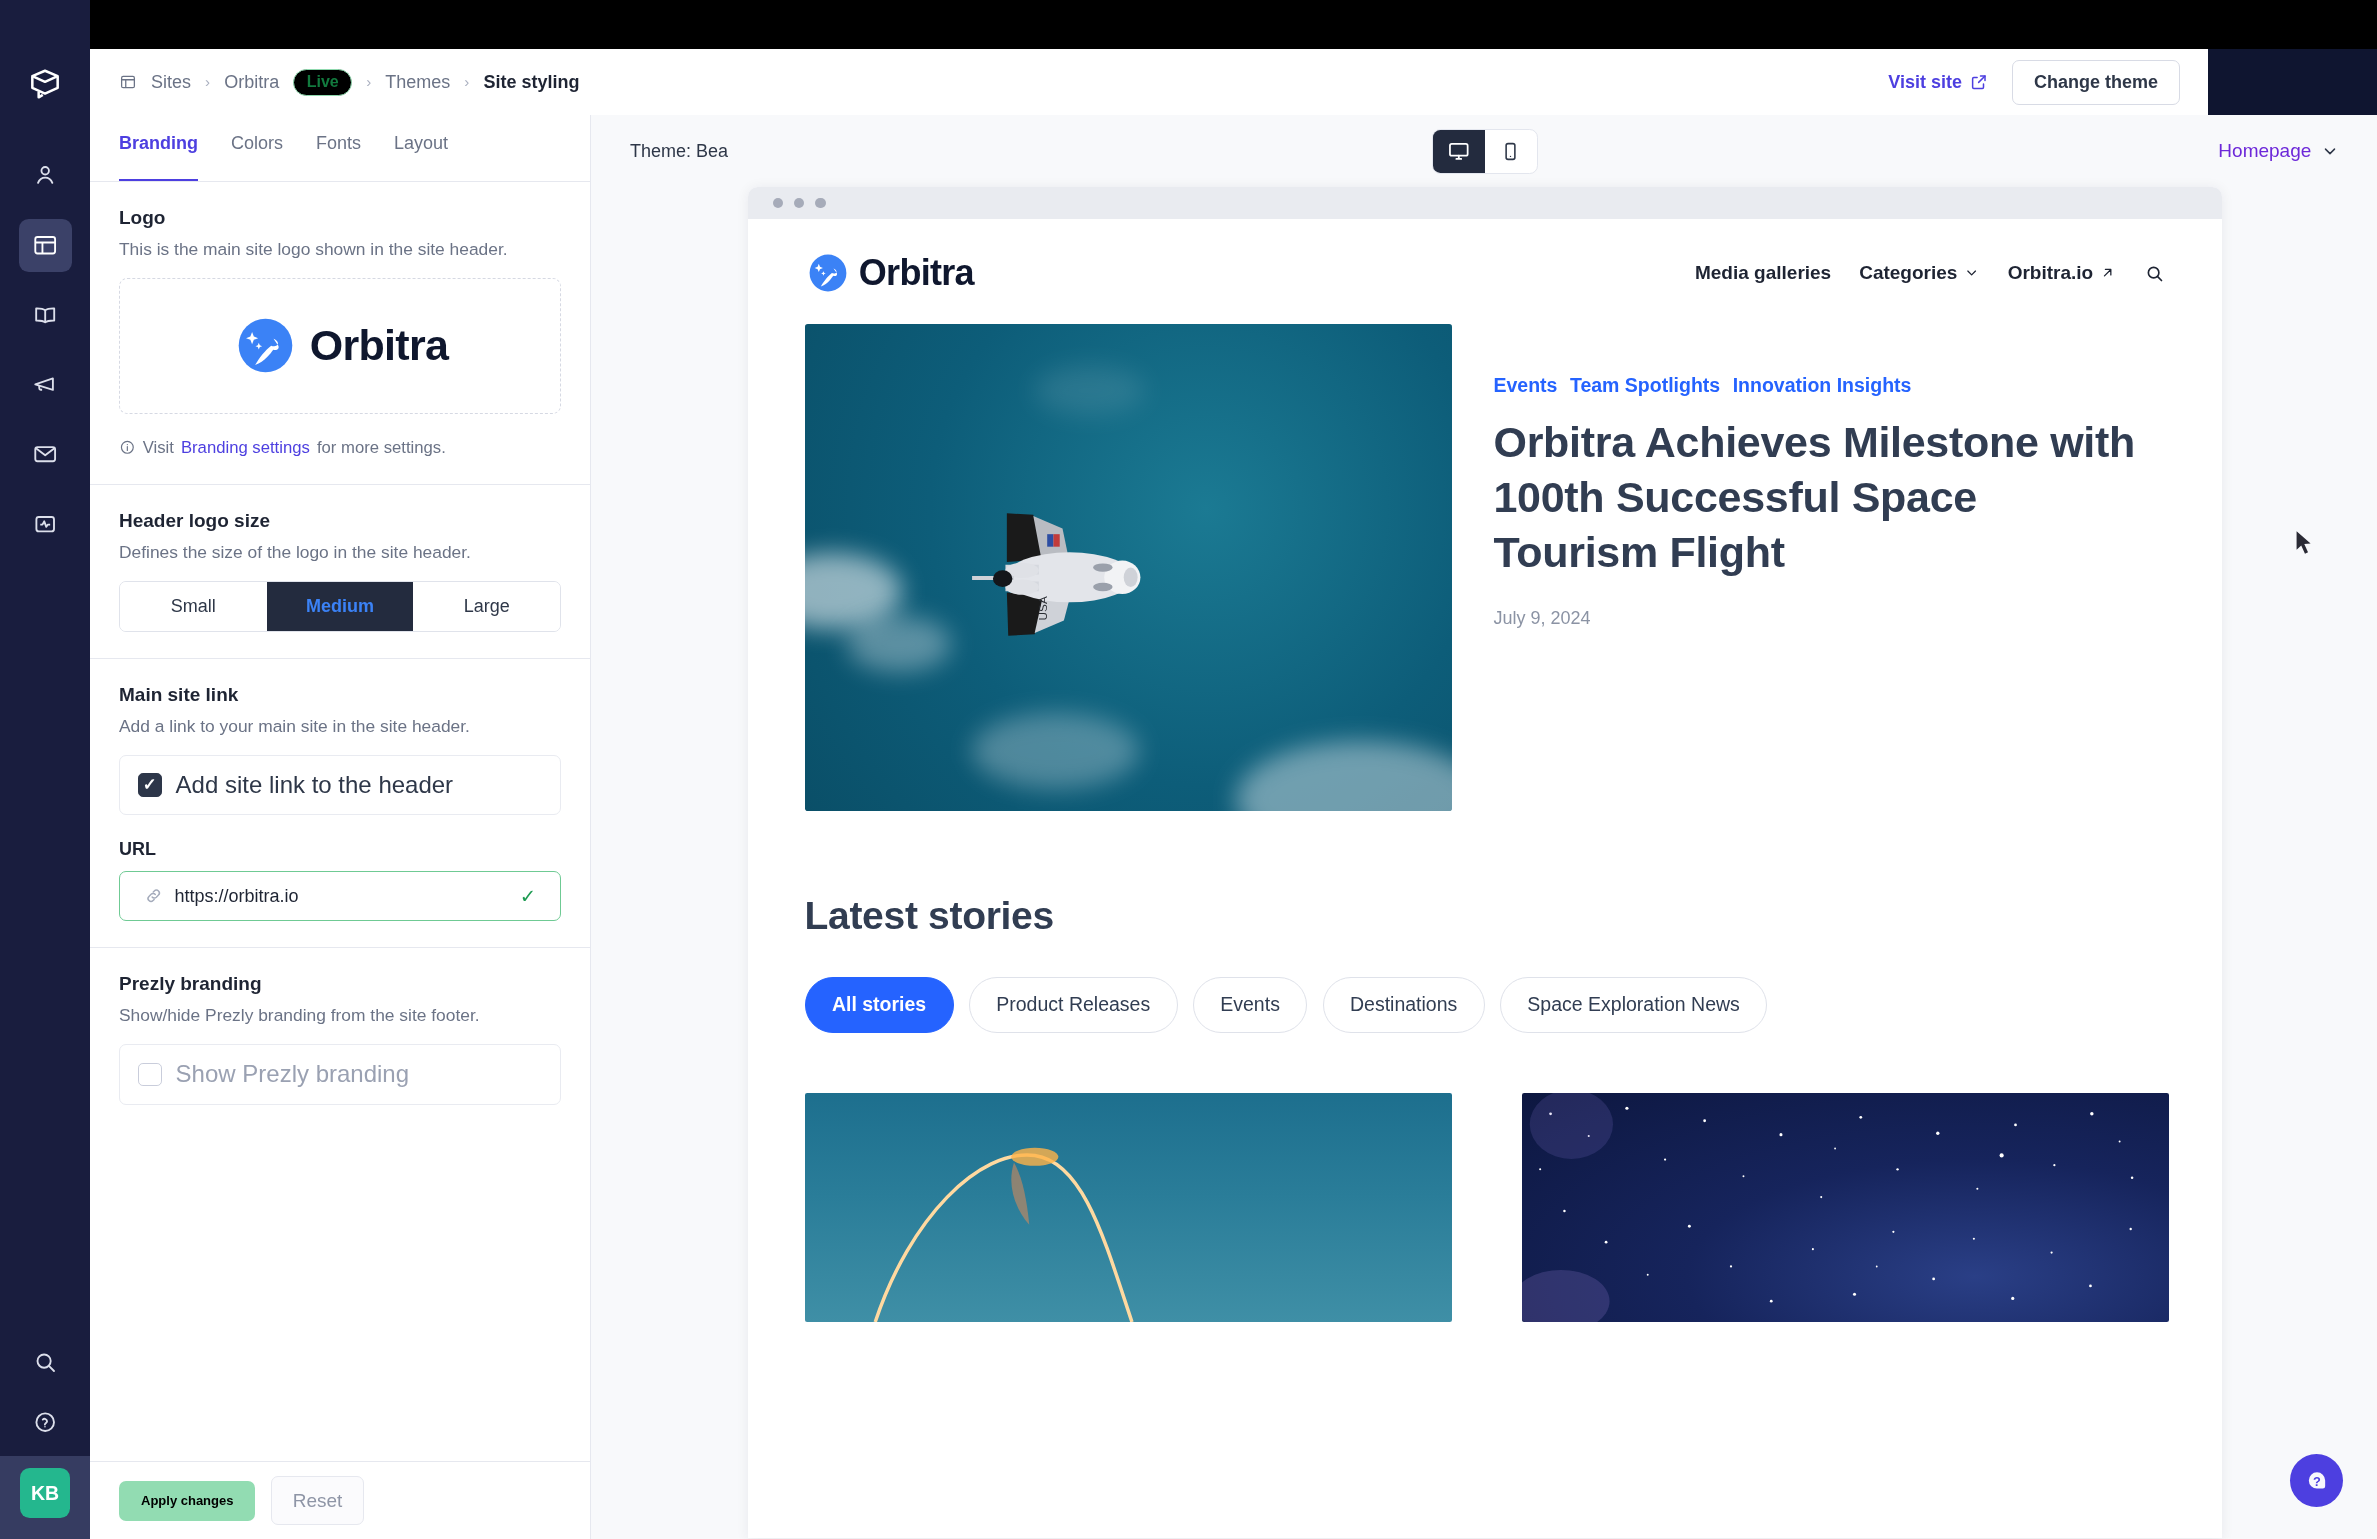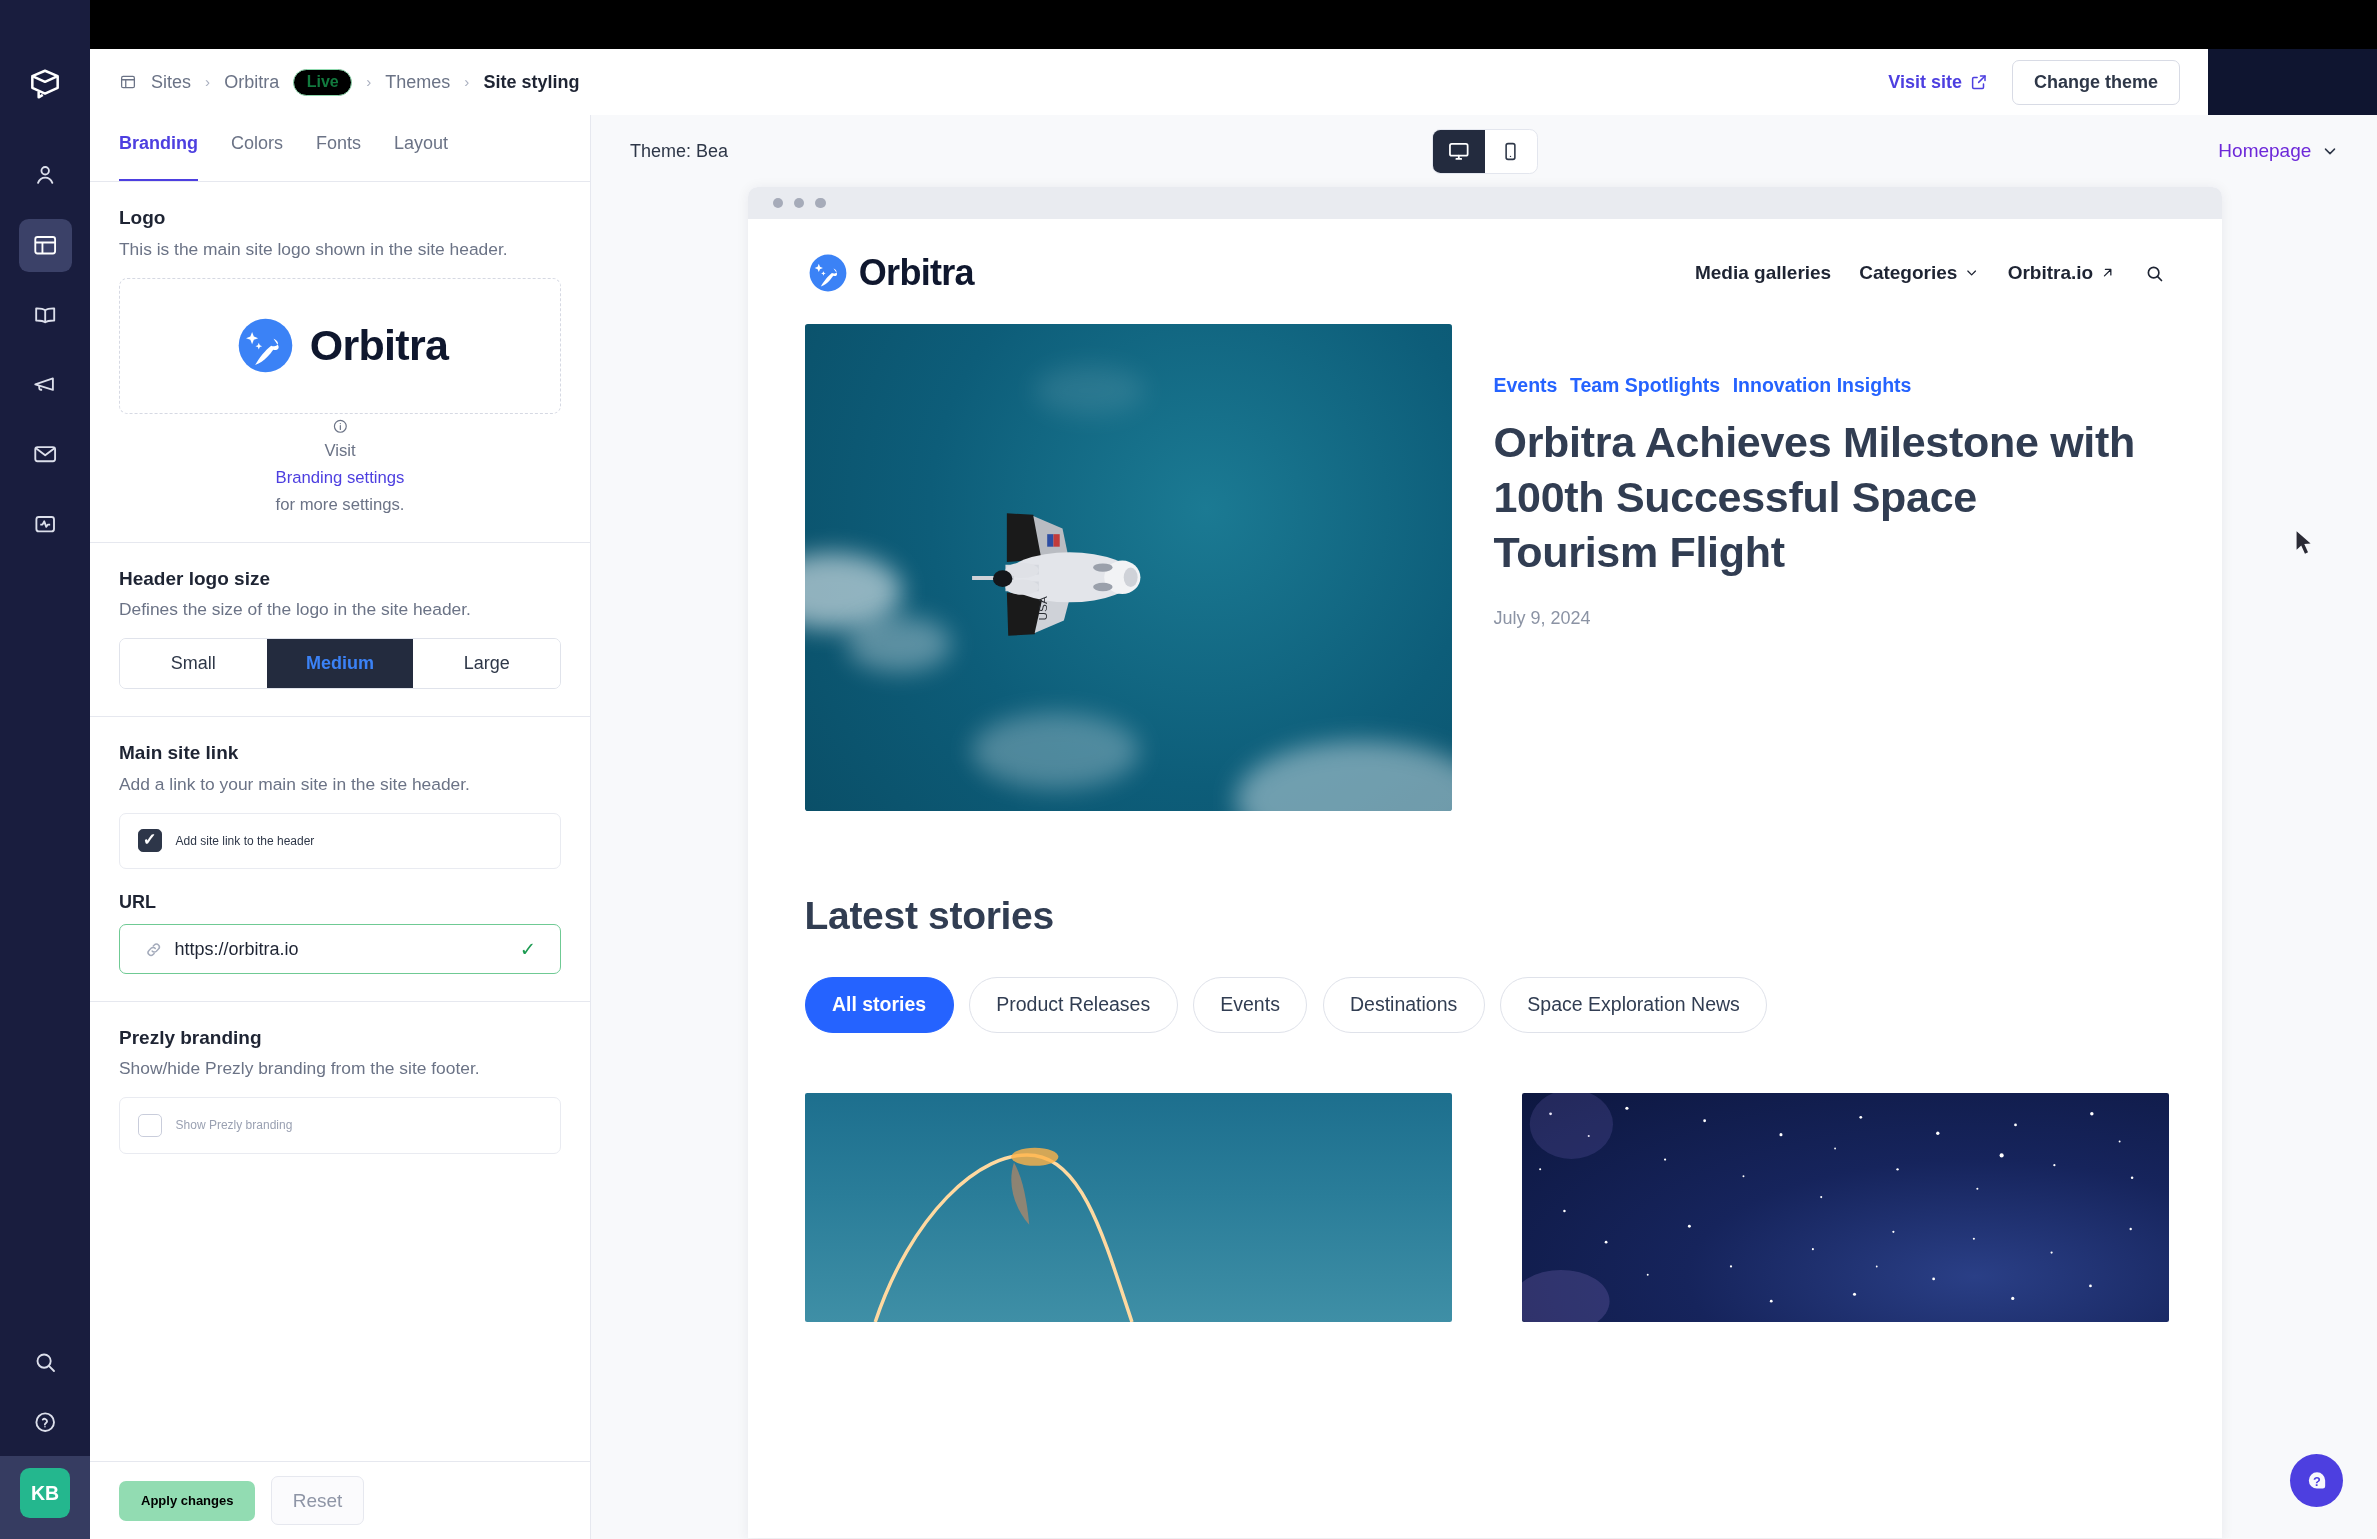--- a/index.html
+++ b/index.html
@@ -75,40 +75,40 @@
   .section { padding: 25px 29px 26.4px 29px; border-bottom: 0.7px solid #e6e8ef; }
   .sec-title { font-size: 19px; font-weight: 700; color: #1e2433; }
   .sec-desc { font-size: 17.4px; color: #6b7386; margin-top: 9.7px; }
 
   .logo-box {
     margin-top: 18px; border: 1.4px dashed #d6d9e3; border-radius: 8.3px;
     height: 136px; display: flex; align-items: center; justify-content: center; cursor: pointer;
   }
   .logo-lockup { display: flex; align-items: center; gap: 11px; }
   .logo-word { font-size: 43px; font-weight: 800; color: #0f172e; letter-spacing: -0.7px; }
-  .hint { margin-top: 4px; font-size: 16.7px; color: #6b7386; display: flex; align-items: center; gap: 7px; flex-direction: column; }
+  .hint { margin-top: 24px; font-size: 16.7px; color: #6b7386; display: flex; align-items: center; gap: 7px; }
   .hint a { color: #4d3fe0; text-decoration: none; cursor: pointer; }
 
   .segmented {
     margin-top: 18px; display: flex; border: 0.7px solid #e0e3eb; border-radius: 7px; overflow: hidden;
   }
   .seg {
     flex: 1; text-align: center; padding: 14px 0; font-size: 18px; color: #2e3748; cursor: pointer; background: #fff;
   }
   .seg.active { background: #232b3e; color: #3b82f6; font-weight: 600; }
 
   .checkrow {
     margin-top: 18px; border: 0.7px solid #e9ebf1; border-radius: 7px;
     padding: 15.3px 18px; display: flex; align-items: center; gap: 14px; cursor: pointer;
   }
   .cbox { width: 23.6px; height: 23.6px; border-radius: 4.9px; border: 1.4px solid #c9cddb; background: #fff;
           display: flex; align-items: center; justify-content: center; flex: none; }
   .cbox.checked { background: #2d3649; border-color: #2d3649; }
   .cbox.checked::after { content: "✓"; color: #fff; font-size: 16.7px; line-height: 1; font-weight: 700; }
-  .checklabel { font-size: 12px; color: #2e3748; }
+  .checklabel { font-size: 24px; color: #2e3748; }
   .checklabel.muted { color: #9aa1b2; }
 
   .field-label { margin-top: 23.6px; font-size: 18px; font-weight: 700; color: #1e2433; }
   .input-wrap {
     margin-top: 11px; border: 0.7px solid #6fca94; border-radius: 7px; height: 50px;
     display: flex; align-items: center; padding: 0 24px; gap: 11px; background: #fff;
   }
   .input-wrap input {
     border: 0; outline: 0; font-size: 18px; color: #1e2433; flex: 1;
     font-family: "Liberation Sans", sans-serif; background: transparent;

